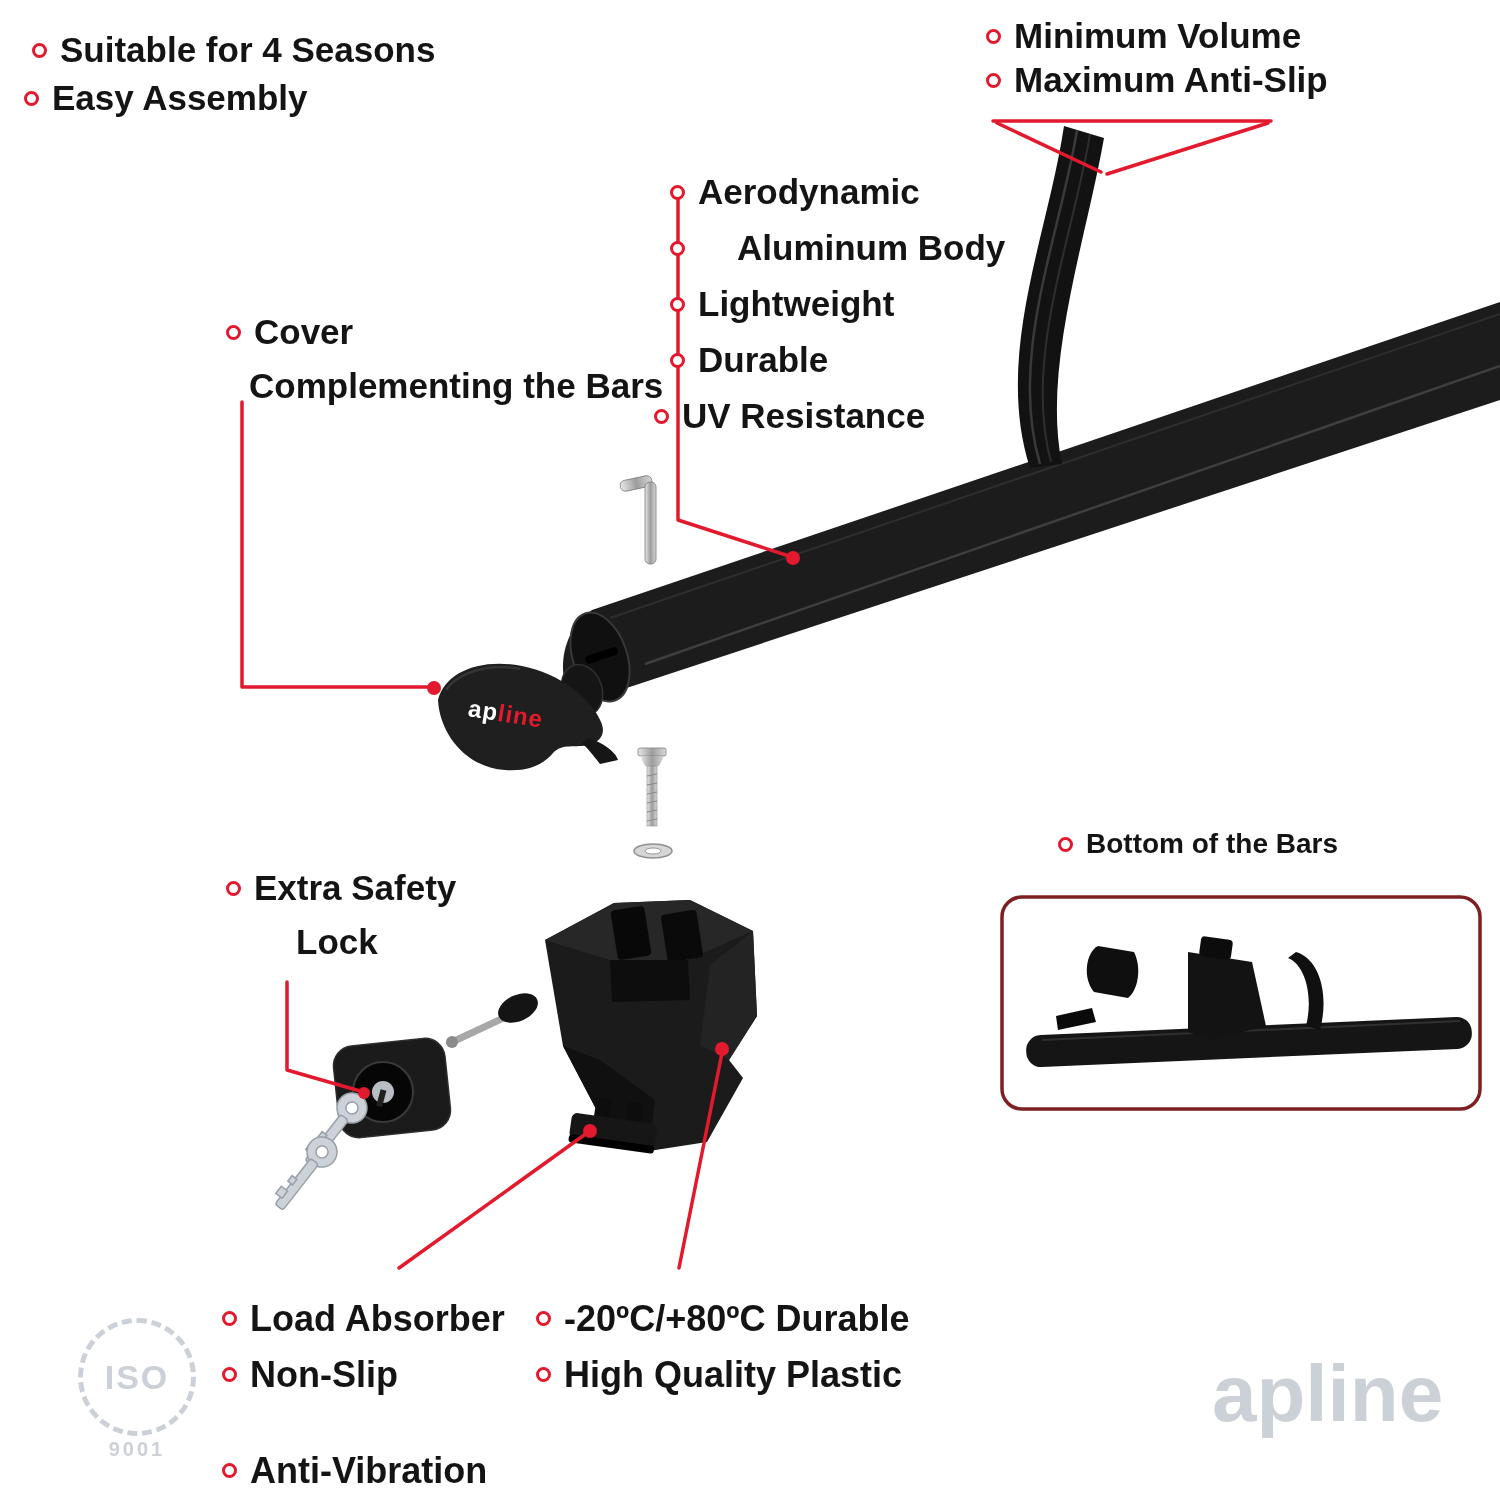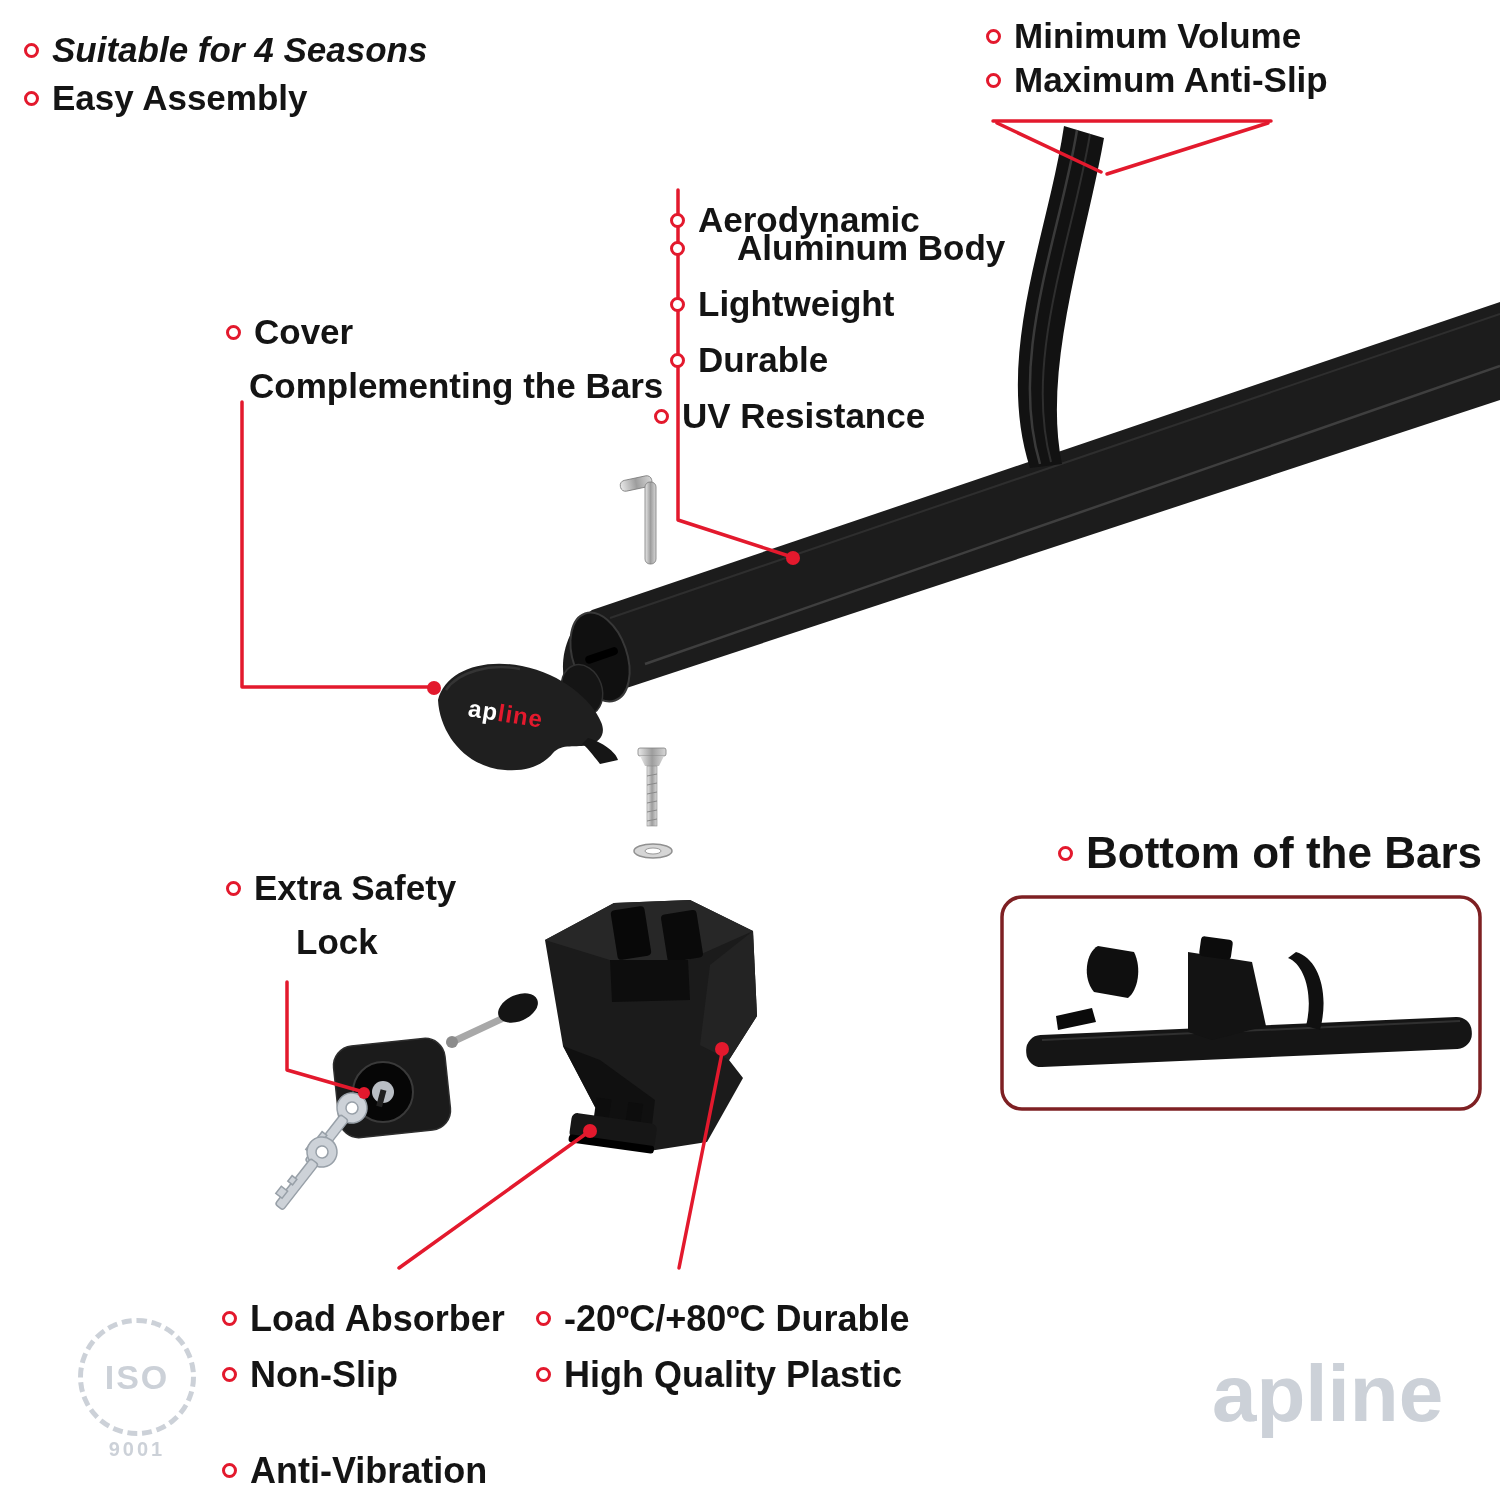--- a/index.html
+++ b/index.html
@@ -13,21 +13,21 @@
     position:relative;width:1500px;height:1500px;background:#ffffff;overflow:hidden;
     font-family:"Liberation Sans",sans-serif;
   }
   .art{position:absolute;left:0;top:0;width:1500px;height:1500px;}
   .lbl{
     position:absolute;display:flex;align-items:center;
     font-weight:700;color:var(--text-dark);white-space:nowrap;letter-spacing:0;
   }
   .f35{font-size:35px;line-height:1.15;}
   .f36{font-size:36px;line-height:1.15;}
-  .f40{font-size:44px;line-height:1.15;}
+  .f40{font-size:28px;line-height:1.15;}
   .dot{
     flex:0 0 auto;width:9px;height:9px;border:3.5px solid var(--accent-red);
     border-radius:50%;margin-right:13px;background:#fff;
   }
   .cap-brand{
     position:absolute;left:468px;top:700px;transform:rotate(9deg);
     font-weight:700;font-size:24px;letter-spacing:1px;
   }
   .cap-brand .b1{color:#ffffff;}
   .cap-brand .b2{color:var(--accent-red);}
@@ -189,39 +189,39 @@
       <circle cx="364" cy="1093" r="6"></circle>
       <circle cx="590" cy="1131" r="7"></circle>
       <circle cx="722" cy="1049" r="7"></circle>
     </g>
   </svg>
 
   <div class="cap-brand">
     <span class="b1">ap</span><span class="b2">line</span>
   </div>
 
-  <div class="lbl f35" style="left:24px;top:30px;font-style:italic;">
+  <div class="lbl f35" style="left:32px;top:30px;">
     <span class="dot"></span>
     <span>Suitable for 4 Seasons</span>
   </div>
   <div class="lbl f35" style="left:24px;top:78px;">
     <span class="dot"></span>
     <span>Easy Assembly</span>
   </div>
 
   <div class="lbl f35" style="left:986px;top:16px;">
     <span class="dot"></span>
     <span>Minimum Volume</span>
   </div>
   <div class="lbl f35" style="left:986px;top:60px;">
     <span class="dot"></span>
     <span>Maximum Anti-Slip</span>
   </div>
 
-  <div class="lbl f35" style="left:670px;top:172px;margin-top:28px;">
+  <div class="lbl f35" style="left:670px;top:172px;">
     <span class="dot"></span>
     <span>Aerodynamic</span>
   </div>
   <div class="lbl f35" style="left:670px;top:228px;gap:39px;">
     <span class="dot"></span>
     <span>Aluminum Body</span>
   </div>
   <div class="lbl f35" style="left:670px;top:284px;">
     <span class="dot"></span>
     <span>Lightweight</span>

